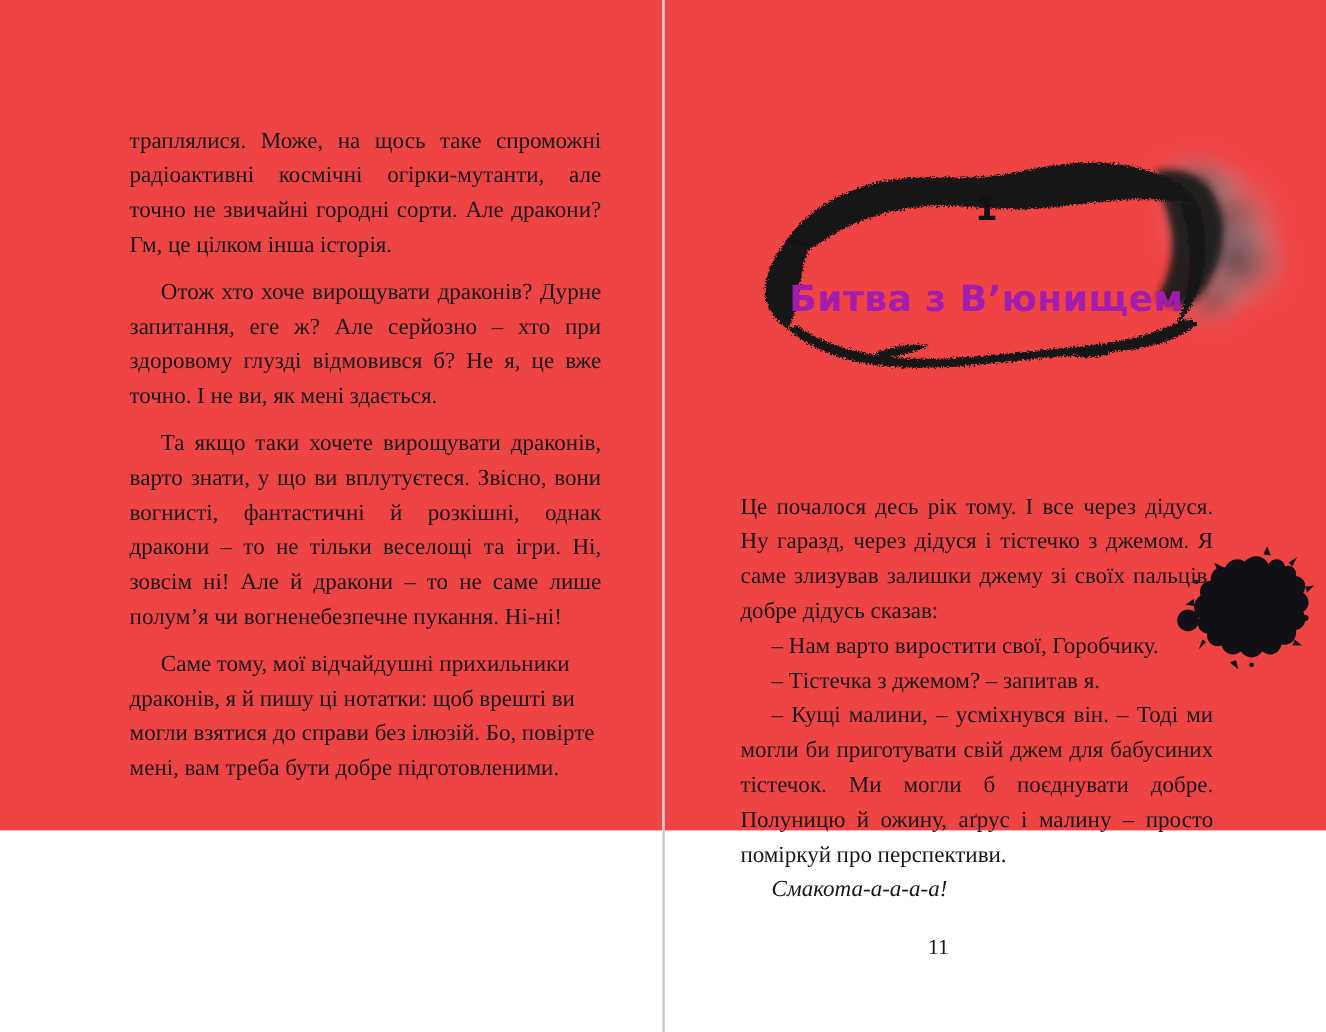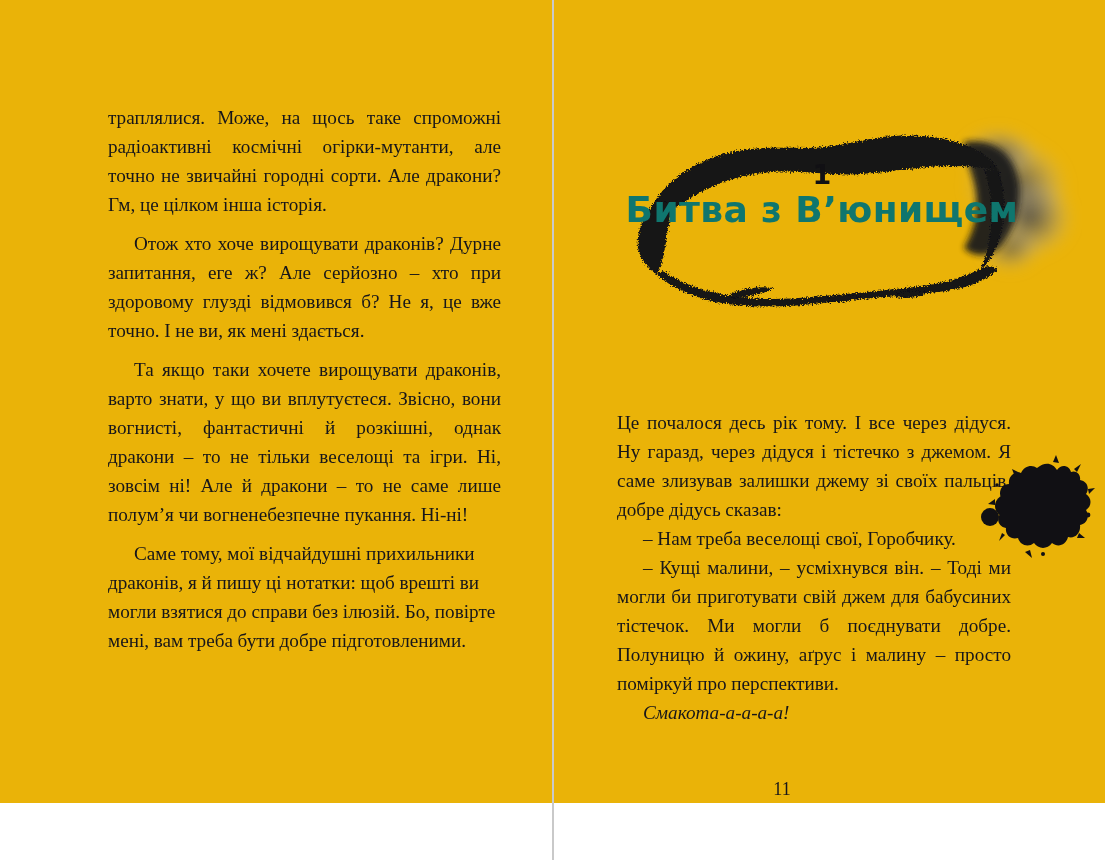--- a/index.html
+++ b/index.html
@@ -29,22 +29,22 @@
     left: 552px;
     width: 2px;
     height: 860px;
     background: #c9c9c9;
   }
 
   
   .page {
     position: absolute;
     top: 0;
-    height: 803px;
-    background: #eab308;
+    height: 692px;
+    background: #ef4444;
   }
   .page-left  { left: 0;     width: 552px; }
   .page-right { left: 554px; width: 551px; }
 
   
   .column {
     position: absolute;
     font-size: 19.2px;
     line-height: 29px;
     text-align: justify;
@@ -121,25 +121,26 @@
     font-family: "DejaVu Sans", sans-serif;
     font-weight: bold;
     font-size: 27px;
     line-height: 30px;
     letter-spacing: 0px;
     color: #111014;
   }
   .chapter-name {
     font-family: "DejaVu Sans", sans-serif;
     font-weight: bold;
-    font-size: 36px;
+    font-size: 30px;
     line-height: 40px;
     letter-spacing: 0.4px;
-    color: #0f766e;
+    color: #a21caf;
     white-space: nowrap;
+    margin-top: 40px;
   }
 
   
   .ink-splatter {
     position: absolute;
     left: 975px;
     top: 455px;
     width: 120px;
     height: 105px;
   }
@@ -240,21 +241,22 @@
     </svg>
 
     <div class="chapter-title-wrap">
       <div class="chapter-number">1</div>
       <div class="chapter-name">Битва з В’юнищем</div>
     </div>
   </div>
 
   <div class="column col-right">
     <p>Це почалося десь рік тому. І все через дідуся. Ну гаразд, через дідуся і тістечко з джемом. Я саме злизував залишки джему зі своїх пальців, добре дідусь сказав:</p>
-    <p class="dash">– Нам треба веселощі свої, Горобчику.</p>
+    <p class="dash">– Нам варто виростити свої, Горобчику.</p>
+    <p class="dash">– Тістечка з джемом? – запитав я.</p>
     <p class="dash">– Кущі малини, – усміхнувся він. – Тоді ми могли би приготувати свій джем для бабусиних тістечок. Ми могли б поєднувати добре. Полуницю й ожину, аґрус і малину – просто поміркуй про перспективи.</p>
     <p class="italic">Смакота-а-а-а-а!</p>
   </div>
 
   <div class="ink-splatter">
     <svg viewBox="0 0 120 105" xmlns="http://www.w3.org/2000/svg">
 
       <circle cx="15" cy="62" r="9" fill="#111014"></circle>
 
       <circle cx="31" cy="51" r="11" fill="#111014"></circle>

